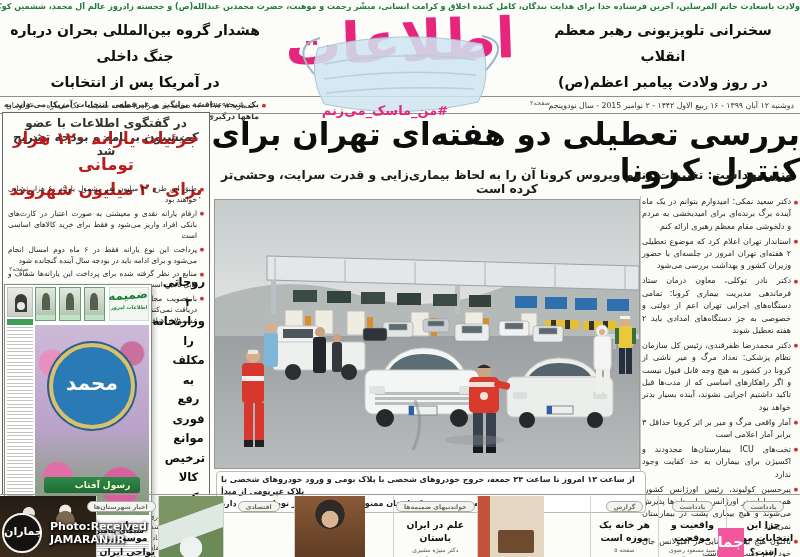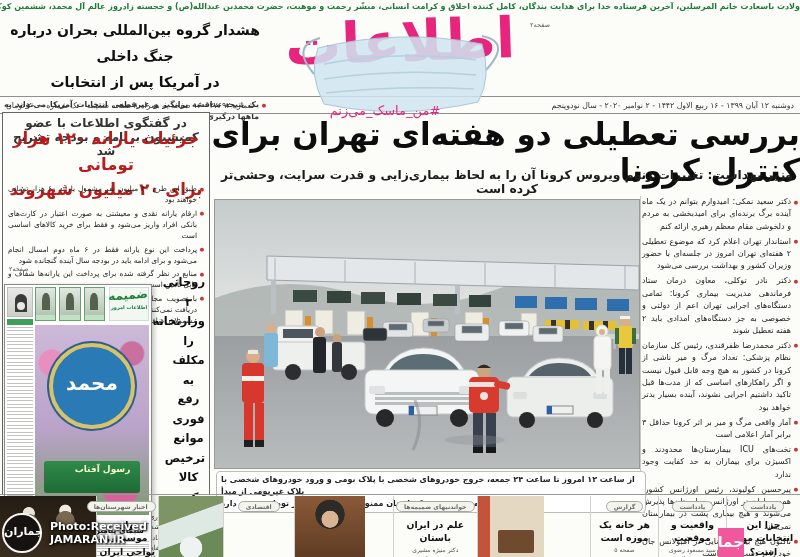--- a/index.html
+++ b/index.html
@@ -15,21 +15,21 @@
   .head-left{top:18px;left:4px;width:262px;text-align:center;}
   .head-title{font-size:14px;font-weight:800;line-height:1.85;color:#101010;}
   .head-sub{font-size:7.8px;font-weight:bold;color:#333;line-height:1.6;text-align:justify;margin-top:3px;position:relative;padding-right:7px;}
   .head-sub::before{content:"●";color:#c33;font-size:5px;position:absolute;right:0;top:2px;}
   .page-tag{font-size:6.5px;color:#555;text-align:left;margin-top:3px;}
 
   
   .masthead{top:12px;left:268px;width:264px;height:100px;z-index:6;text-align:center;}
   .masthead-title{position:absolute;top:2px;left:0;right:0;font-size:56px;font-weight:800;color:#e8257d;transform:rotate(-2deg);line-height:1;}
   .mask-wrap{position:absolute;top:10px;left:12px;}
-  .hashtag{position:absolute;bottom:-6px;left:0;right:30px;font-size:13px;font-weight:400;color:#e8257d;z-index:7;}
+  .hashtag{position:absolute;bottom:-6px;left:0;right:30px;font-size:13px;font-weight:700;color:#e8257d;z-index:7;}
 
   
   .date-bar{top:96px;left:0;right:0;height:16px;border-top:1px solid #909090;border-bottom:1px solid #909090;font-size:7.8px;color:#333;}
   .date-right{position:absolute;right:6px;top:4px;}
   .date-left{position:absolute;left:6px;top:4px;}
 
   
   .lead-headline{top:116px;right:0;left:208px;text-align:right;font-size:31px;font-weight:800;color:#0d0d0d;letter-spacing:-.5px;}
   .lead-sub{top:168px;right:6px;left:220px;text-align:center;font-size:12.3px;font-weight:800;color:#1c1c1c;}
   .lead-col{top:196px;right:2px;width:156px;font-size:8px;line-height:1.55;text-align:justify;color:#222;}
@@ -67,21 +67,21 @@
   .iphoto{flex:1;background:linear-gradient(180deg,#dfe9df,#aebfae);border:1px solid #69a06f;position:relative;}
   .iphoto::after{content:"";position:absolute;left:30%;top:15%;width:40%;height:55%;background:#55604f;border-radius:45% 45% 0 0;}
   .iphoto .nm{position:absolute;bottom:0;left:0;right:0;height:5px;background:#bfe3c4;}
   .inset-main{position:absolute;top:40px;right:2px;left:30px;height:190px;background:
      radial-gradient(circle at 20% 80%,#e06fa8 0 8%,transparent 9%),
      radial-gradient(circle at 75% 85%,#d95f9d 0 10%,transparent 11%),
      radial-gradient(circle at 15% 20%,#e98fc0 0 7%,transparent 8%),
      radial-gradient(circle at 85% 15%,#c9709f 0 6%,transparent 7%),
      linear-gradient(180deg,#cdb9d8,#b9a3c9 55%,#7d9a6f);}
   .medallion{position:absolute;top:18px;left:50%;transform:translateX(-50%);width:78px;height:78px;border-radius:50%;background:#2a7ab5;border:4px solid #d9c36a;box-shadow:0 0 0 2px #2a5f8f;text-align:center;line-height:72px;font-size:20px;font-weight:800;color:#fff;}
-  .banner{position:absolute;left:8%;right:8%;bottom:22px;height:32px;background:linear-gradient(180deg,#2f8a4a,#1d6b35);border-radius:3px;color:#f3f7c8;font-size:9px;font-weight:800;text-align:center;line-height:16px;padding-left:21px;}
+  .banner{position:absolute;left:8%;right:8%;bottom:22px;height:16px;background:linear-gradient(180deg,#2f8a4a,#1d6b35);border-radius:3px;color:#f3f7c8;font-size:9px;font-weight:800;text-align:center;line-height:16px;padding-left:21px;}
   .inset-bottom{position:absolute;right:2px;left:30px;bottom:4px;height:66px;}
   .inset-bottom-title{font-size:7.4px;font-weight:800;text-align:center;border-top:1px solid #999;border-bottom:1px solid #ccc;padding:2px 0;color:#111;}
   .khomeini{position:absolute;left:2px;top:18px;width:20px;height:26px;background:linear-gradient(180deg,#eee,#ccc);border:1px solid #aaa;box-sizing:border-box;}
   .khomeini::after{content:"";position:absolute;left:4px;top:4px;width:10px;height:16px;background:#2e2e2c;border-radius:5px 5px 0 0;}
   .inset-bottom .microlines{position:absolute;right:0;top:18px;left:26px;height:44px;}
 
   
   .hr-bottom{top:494px;left:0;right:0;height:1px;background:#9a9a95;}
   .bottom-row{top:496px;left:0;right:0;height:61px;display:flex;direction:ltr;}
   .bcell{box-sizing:border-box;position:relative;direction:rtl;}
@@ -105,20 +105,24 @@
   .wm-right{top:528px;left:718px;width:26px;height:29px;background:#f0579c;z-index:9;overflow:hidden;color:#fff;font-size:15px;font-weight:800;line-height:29px;text-align:center;}
 </style>
 </head>
 <body>
 
 <div class="page">
 
   <div class="abs top-strip">ولادت باسعادت خاتم المرسلین، آخرین فرستاده خدا برای هدایت بندگان، کامل کننده اخلاق و کرامت انسانی، مبشّر رحمت و موهبت، حضرت محمدبن عبدالله(ص) و خجسته زادروز عالم آل محمد، ششمین کوکب فروزان سپهر ولایت و امامت، حضرت امام جعفر صادق(ع) مبارک باد</div>
 
   <div class="abs head-right">
+    <div class="head-title">
+      <div>سخنرانی تلویزیونی رهبر معظم انقلاب</div>
+      <div>در روز ولادت پیامبر اعظم(ص)</div>
+    </div>
     <div class="page-tag">صفحه۲</div>
   </div>
 
   <div class="abs head-left">
     <div class="head-title">
       <div>هشدار گروه بین‌المللی بحران درباره جنگ داخلی</div>
       <div>در آمریکا پس از انتخابات</div>
     </div>
     <div class="head-sub">یک نتیجه مناقشه برانگیز و غیرقطعی انتخابات آمریکا می‌تواند به ماهها درگیری در این کشور منجر شود</div>
     <div class="page-tag">صفحه۱۶</div>
@@ -133,21 +137,21 @@
         <path d="M38,26 Q120,6 202,22 Q212,56 198,80 Q120,98 44,82 Q28,52 38,26 Z" fill="#cfe4f0" fill-opacity="0.86" stroke="#a9c6d6"></path>
         <path d="M44,42 Q120,28 196,38" fill="none" stroke="#b5d0de" stroke-width="1.5"></path>
         <path d="M44,57 Q120,46 196,53" fill="none" stroke="#b5d0de" stroke-width="1.5"></path>
         <path d="M46,71 Q120,63 194,67" fill="none" stroke="#b5d0de" stroke-width="1.5"></path>
       </svg>
     </div>
     <div class="hashtag">#من_ماسک_می‌زنم</div>
   </div>
 
   <div class="abs date-bar">
-    <span class="date-right">دوشنبه ۱۲ آبان ۱۳۹۹ - ۱۶ ربیع الاول ۱۴۴۲ - ۲ نوامبر ۲۰۲۰ - سال نودوپنجم</span>
+    <span class="date-right">دوشنبه ۱۲ آبان ۱۳۹۹ - ۱۶ ربیع الاول ۱۴۴۲ - ۲ نوامبر 2015 - سال نودوپنجم</span>
     <span class="date-left">شماره ۲۷۶۹۲ - ۱۶ صفحه به همراه ۸ صفحه ضمیمه - تک شماره ۲۰۰۰ تومان</span>
   </div>
 
   <div class="abs lead-headline">بررسی تعطیلی دو هفته‌ای تهران برای کنترل کرونا</div>
   <div class="abs lead-sub">وزیر بهداشت: تغییرات ژنوم ویروس کرونا آن را به لحاظ بیماری‌زایی و قدرت سرایت، وحشی‌تر کرده است</div>
 
   <div class="abs lead-col">
     <div class="bullet-item">دکتر سعید نمکی: امیدوارم بتوانم در یک ماه آینده برگ برنده‌ای برای امیدبخشی به مردم و دلخوشی مقام معظم رهبری ارائه کنم</div>
     <div class="bullet-item">استاندار تهران اعلام کرد که موضوع تعطیلی ۲ هفته‌ای تهران امروز در جلسه‌ای با حضور وزیران کشور و بهداشت بررسی می‌شود</div>
     <div class="bullet-item">دکتر نادر توکلی، معاون درمان ستاد فرماندهی مدیریت بیماری کرونا: تمامی دستگاه‌های اجرایی تهران اعم از دولتی و خصوصی به جز دستگاه‌های امدادی باید ۲ هفته تعطیل شوند</div>

